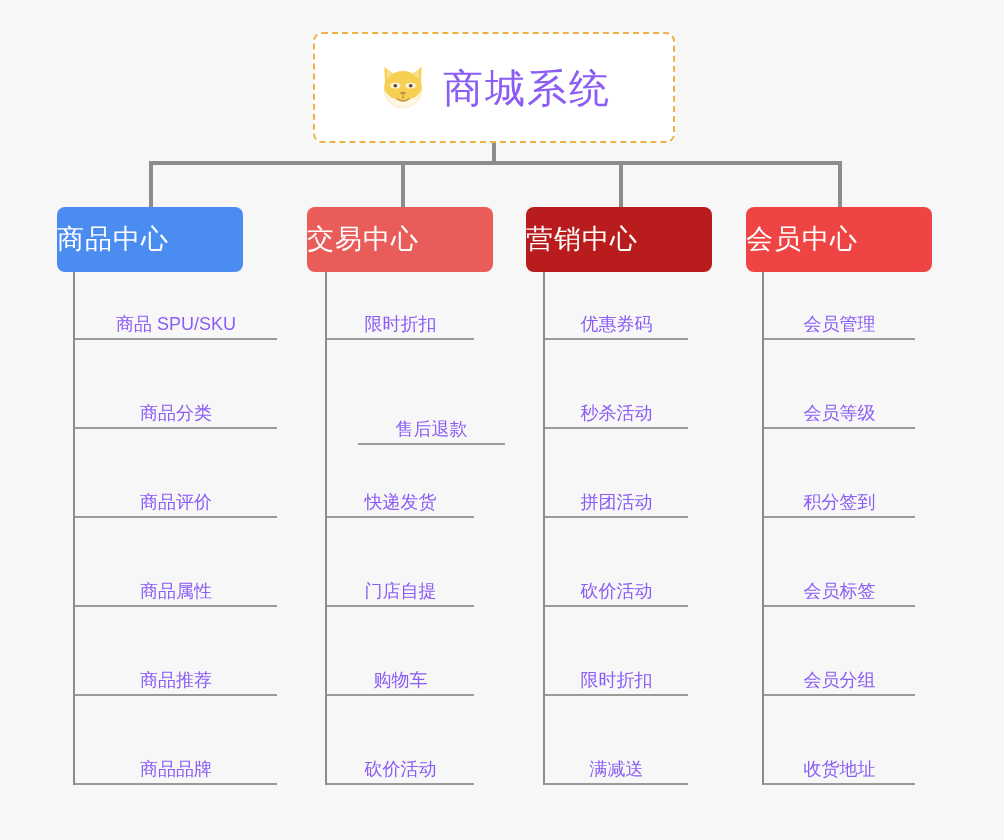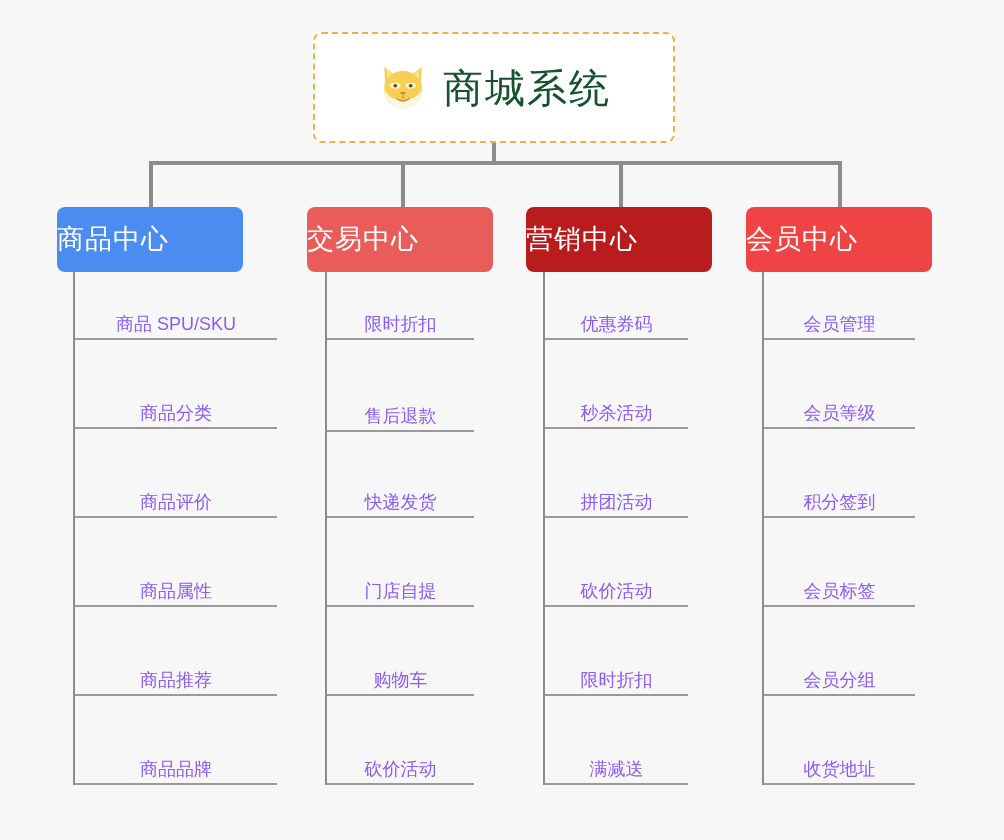--- a/index.html
+++ b/index.html
@@ -39,21 +39,21 @@
   }
   .root-icon {
     width: 52px;
     height: 52px;
     flex: 0 0 auto;
     display: block;
   }
   .root-title {
     font-size: 40px;
     line-height: 1;
-    color: #14532d;
+    color: #8b5cf6;
     letter-spacing: 2px;
     white-space: nowrap;
   }
 
   
   .trunk {
     position: absolute;
     background: #8c8c8c;
   }
   .trunk-vert-main {
@@ -179,21 +179,21 @@
       </div>
       <div class="trunk trunk-drop" style="left: 401px;"></div>
       <div class="category" style="left: 307px; background: rgb(232, 93, 90);">
         <span class="category-label">交易中心</span>
       </div>
       <div class="leaf-column" style="left: 325px;">
         <div class="leaf-spine" style="height: 513px;"></div>
         <div class="leaf-item" style="top: 0px; width: 147px;">
           <span class="leaf-label">限时折扣</span>
         </div>
-        <div class="leaf-item" style="top: 92px; width: 147px;">
+        <div class="leaf-item" style="top: 105px; width: 147px; margin-left: 31px;">
           <span class="leaf-label">售后退款</span>
         </div>
         <div class="leaf-item" style="top: 178px; width: 147px;">
           <span class="leaf-label">快递发货</span>
         </div>
         <div class="leaf-item" style="top: 267px; width: 147px;">
           <span class="leaf-label">门店自提</span>
         </div>
         <div class="leaf-item" style="top: 356px; width: 147px;">
           <span class="leaf-label">购物车</span>

